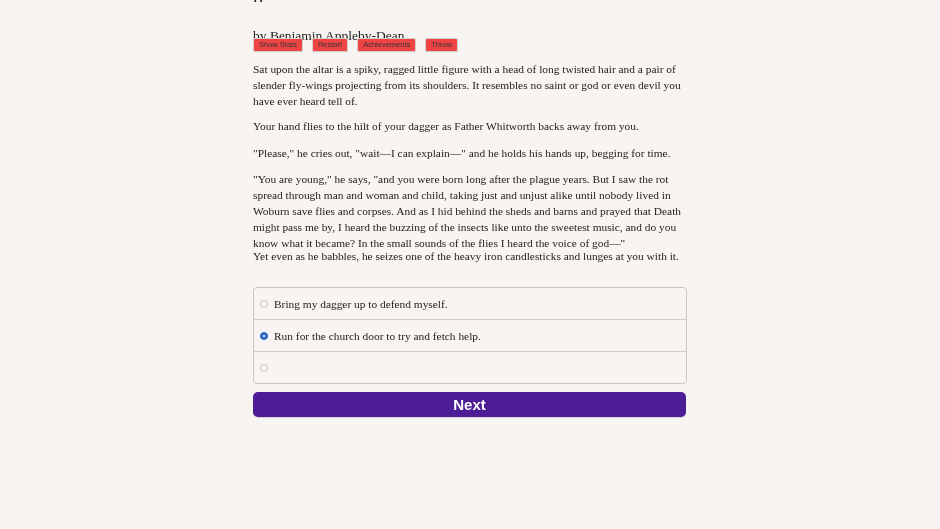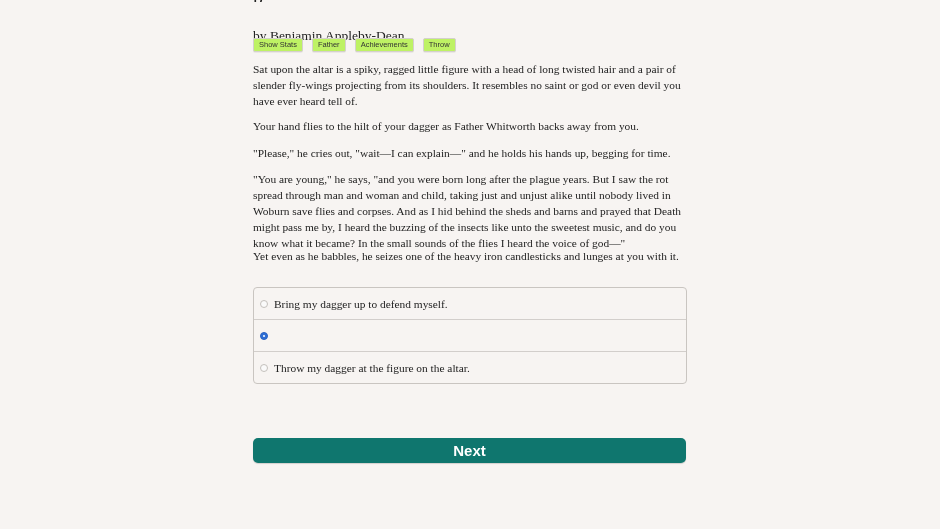--- a/index.html
+++ b/index.html
@@ -20,21 +20,21 @@
   .author {
     position:absolute; left:0; top:28px;
     font-size:13.5px; color:#222; white-space:nowrap;
   }
   .btn-row {
     position:absolute; left:0; top:38px; display:flex; gap:9px;
   }
   .small-btn {
     font-family:"Liberation Sans", "DejaVu Sans", sans-serif;
     font-size:7.5px; color:#333;
-    background:#bef264; border:1px solid #d4d0cc; border-radius:2px;
+    background:#ef4444; border:1px solid #d4d0cc; border-radius:2px;
     padding:1px 5px; height:10px; line-height:10px;
     box-shadow:0 1px 0 rgba(0,0,0,0.05);
   }
   .para {
     position:absolute; left:0; width:440px;
     font-size:11.4px; line-height:16px; color:#222;
     margin:0;
   }
   .choices {
     position:absolute; left:0; top:287px; width:432px;
@@ -54,56 +54,55 @@
   .radio.checked {
     background:#2f6fd6; border:1px solid #2a62c0;
     position:relative;
   }
   .radio.checked::after {
     content:""; position:absolute; left:2px; top:2px;
     width:2px; height:2px; border-radius:50%; background:#fff;
   }
   .next-btn {
     position:absolute; left:0; top:392px; width:433px; height:25px;
-    background:#0f766e; border-radius:5px;
+    background:#4c1d95; border-radius:5px;
     color:#fff; font-family:"Liberation Sans", "DejaVu Sans", sans-serif;
     font-weight:bold; font-size:15px;
     display:flex; align-items:center; justify-content:center;
     box-shadow:0 1px 1px rgba(0,0,0,0.15);
-    margin-top:46px;
   }
 </style>
 </head>
 <body>
 
 <div class="page">
   <div class="title-fragment">p</div>
   <div class="author">by Benjamin Appleby-Dean</div>
 
   <div class="btn-row">
     <div class="small-btn">Show Stats</div>
-    <div class="small-btn">Father</div>
+    <div class="small-btn">Restart</div>
     <div class="small-btn">Achievements</div>
     <div class="small-btn">Throw</div>
   </div>
 
   <p class="para" style="top:61px;">Sat upon the altar is a spiky, ragged little figure with a head of long twisted hair and a pair of slender fly-wings projecting from its shoulders. It resembles no saint or god or even devil you have ever heard tell of.</p>
   <p class="para" style="top:118px;">Your hand flies to the hilt of your dagger as Father Whitworth backs away from you.</p>
   <p class="para" style="top:145px;">"Please," he cries out, "wait—I can explain—" and he holds his hands up, begging for time.</p>
   <p class="para" style="top:171px;">"You are young," he says, "and you were born long after the plague years. But I saw the rot spread through man and woman and child, taking just and unjust alike until nobody lived in Woburn save flies and corpses. And as I hid behind the sheds and barns and prayed that Death might pass me by, I heard the buzzing of the insects like unto the sweetest music, and do you know what it became? In the small sounds of the flies I heard the voice of god—"</p>
   <p class="para" style="top:248px;">Yet even as he babbles, he seizes one of the heavy iron candlesticks and lunges at you with it.</p>
 
   <div class="choices">
     <div class="choice">
       <span class="radio"></span>
       <span>Bring my dagger up to defend myself.</span>
     </div>
     <div class="choice">
       <span class="radio checked"></span>
+      <span>Run for the church door to try and fetch help.</span>
     </div>
     <div class="choice">
       <span class="radio"></span>
-      <span>Throw my dagger at the figure on the altar.</span>
     </div>
   </div>
 
   <div class="next-btn">Next</div>
 </div>
 
 </body></html>

